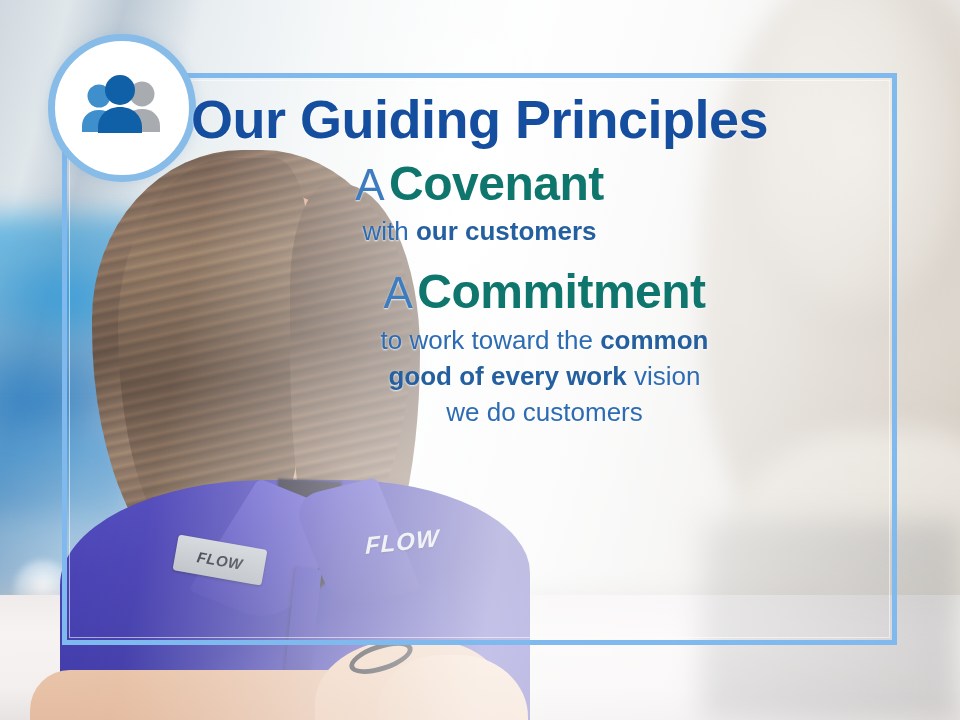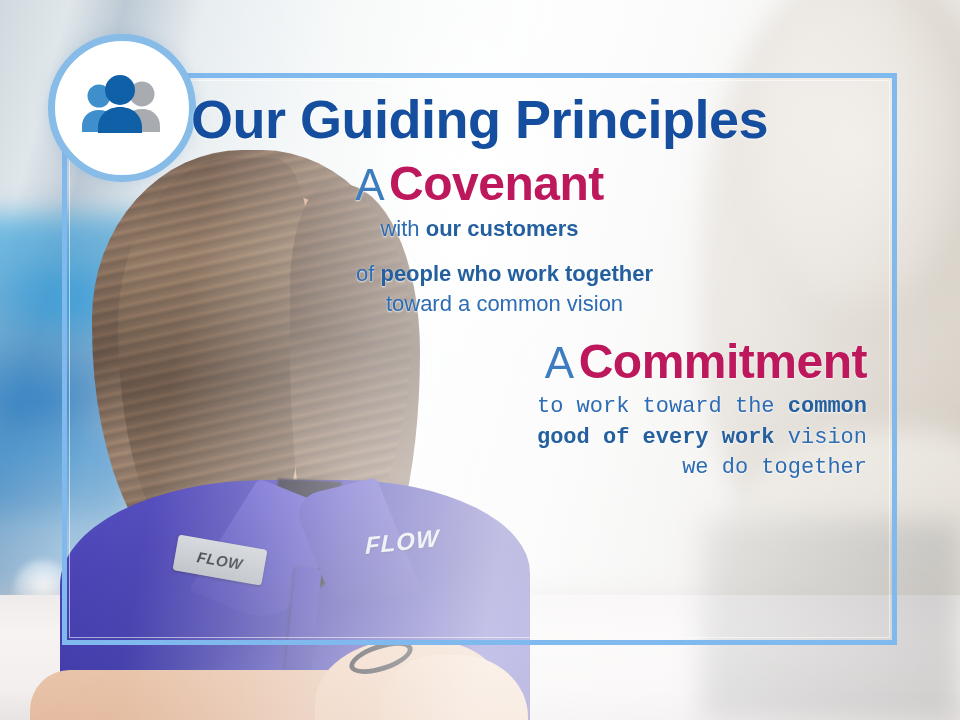--- a/index.html
+++ b/index.html
@@ -379,51 +379,51 @@
     font-size: 54px;
     font-weight: bold;
     color: #154e9e;
     letter-spacing: -.5px;
     line-height: 1.05;
     margin: 0 0 6px 0;
     text-shadow: 0 1px 2px rgba(255,255,255,.85);
   }
   .block { text-align: center; margin-top: 10px; }
   .block-2 { text-align: center; margin-top: 14px; padding-left: 60px; }
-  .block-3 { text-align: right; margin-top: 16px; padding-left: 130px; }
+  .block-3 { text-align: center; margin-top: 16px; padding-left: 130px; }
 
   .headline {
     line-height: 1.1;
     margin: 0;
     white-space: nowrap;
   }
   .headline .article {
     font-size: 44px;
     font-weight: normal;
     color: #3d7cbe;
     text-shadow: 0 1px 2px rgba(255,255,255,.8);
   }
   .headline .word {
     font-size: 48px;
     font-weight: bold;
-    color: #be185d;
+    color: #0f766e;
     letter-spacing: -.5px;
     text-shadow: 0 1px 2px rgba(255,255,255,.8);
   }
   .sub {
-    font-size: 22px;
+    font-size: 26px;
     color: #2d6cb3;
     line-height: 1.38;
     margin: 4px 0 0 0;
     text-shadow: 0 1px 2px rgba(255,255,255,.85);
   }
   .sub b { font-weight: bold; color: #245f9f; }
   .pad-r-1 { padding-right: 0px; }
   .pad-r-2 { padding-right: 10px; }
-  .pad-r-3 { padding-right: 0px; font-family: Liberation Mono, monospace; }
+  .pad-r-3 { padding-right: 0px; }
 </style>
 </head>
 <body>
 
 <div id="stage">
 
   <div class="photo">
     <div class="bg-room"></div>
     <div class="bg-car"></div>
     <div class="bg-car2"></div>
@@ -496,32 +496,28 @@
       <p class="headline">
         <span class="article">A</span>
         <span class="word">Covenant</span>
       </p>
       <p class="sub pad-r-1">
         <span>with </span><b>our customers</b>
       </p>
     </div>
 
     <div class="block-2">
-      <p class="sub pad-r-2">
-        <span>of </span><b>people who work together</b><br>
-        <span>toward a common vision</span>
-      </p>
     </div>
 
     <div class="block-3">
       <p class="headline">
         <span class="article">A</span>
         <span class="word">Commitment</span>
       </p>
       <p class="sub pad-r-3">
         <span>to work toward the </span><b>common</b><br>
         <b>good of every work</b><span> vision</span><br>
-        <span>we do together</span>
+        <span>we do customers</span>
       </p>
     </div>
 
   </div>
 </div>
 
 </body></html>

